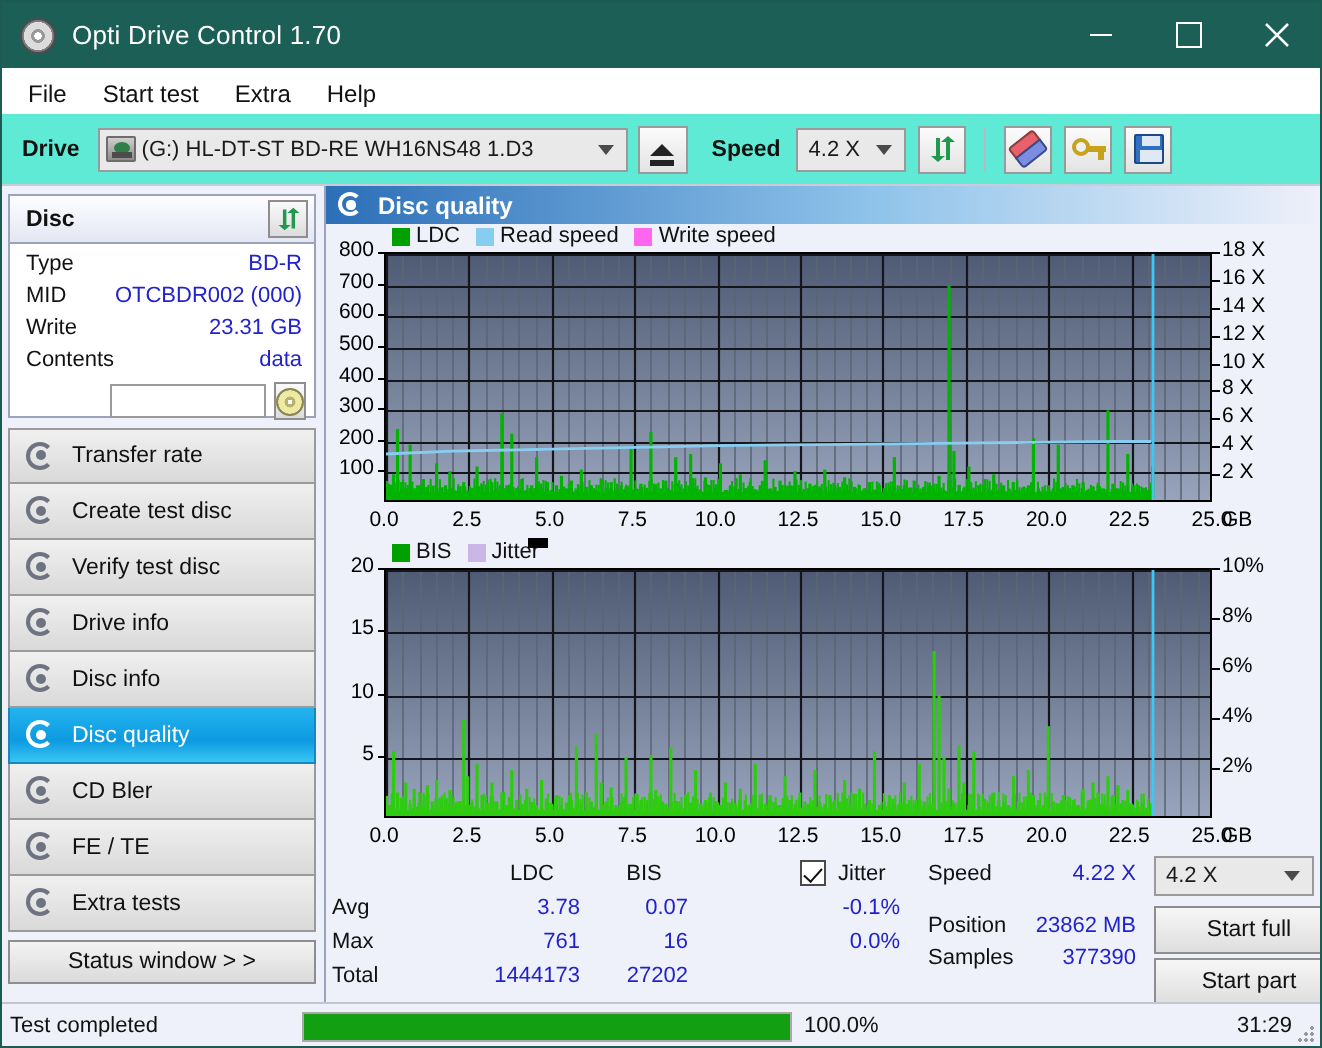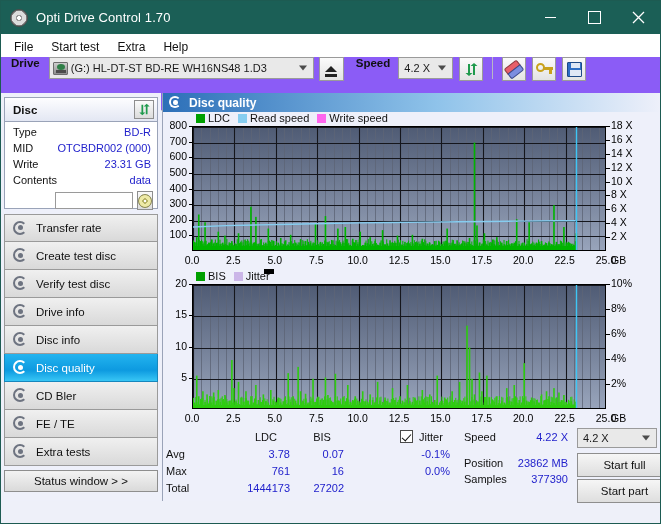--- a/index.html
+++ b/index.html
@@ -50,23 +50,23 @@
     position:absolute; left:0; top:33px; width:659px; height:23px;
     background:#ffffff;
     display:flex; align-items:flex-end;
     border-bottom:1px solid #ffffff;
   }
   .menu-item { padding:2px 9px; color:#111; font-size:12px; }
   #menubar .menu-item:first-child { margin-left:4px; }
 
   
   #drivebar {
-    position:absolute; left:0; top:56px; width:659px; height:54px;
-    background:#8b5cf6;
-    display:flex; align-items:flex-start;
+    position:absolute; left:0; top:56px; width:659px; height:36px;
+    background:#5eead4;
+    display:flex; align-items:center;
     border-bottom:1px solid #c8cbd8;
   }
   .bar-label { font-size:11.5px; font-weight:bold; color:#111; }
   #drive-label { margin-left:10px; margin-right:9px; }
   #drive-combo {
     width:265px; height:22px;
     background:#e9e9e9; border:1px solid #9a9a9a;
     display:flex; align-items:center;
     position:relative;
   }
@@ -1690,14 +1690,23 @@
       <div class="stat-txt" style="left:301px; top:364px;">Position</div>
       <div class="stat-val" style="left:333px; top:364px; width:72px;text-align:right;">23862 MB</div>
       <div class="big-btn" style="left:414px; top:360px;">Start full</div>
 
       <div class="stat-txt" style="left:301px; top:380px;">Samples</div>
       <div class="stat-val" style="left:333px; top:380px; width:72px;">377390</div>
       <div class="big-btn" style="left:414px; top:386px;">Start part</div>
     </div>
   </div>
 
+  <div id="statusbar">
+    <div id="status-text">Test completed</div>
+    <div id="progress-outer">
+      <div id="progress-fill" style="width: 100%;"></div>
+    </div>
+    <div id="progress-pct">100.0%</div>
+    <div id="status-time">31:29</div>
+    <div id="grip"></div>
+  </div>
 
 </div>
 
 </body></html>

